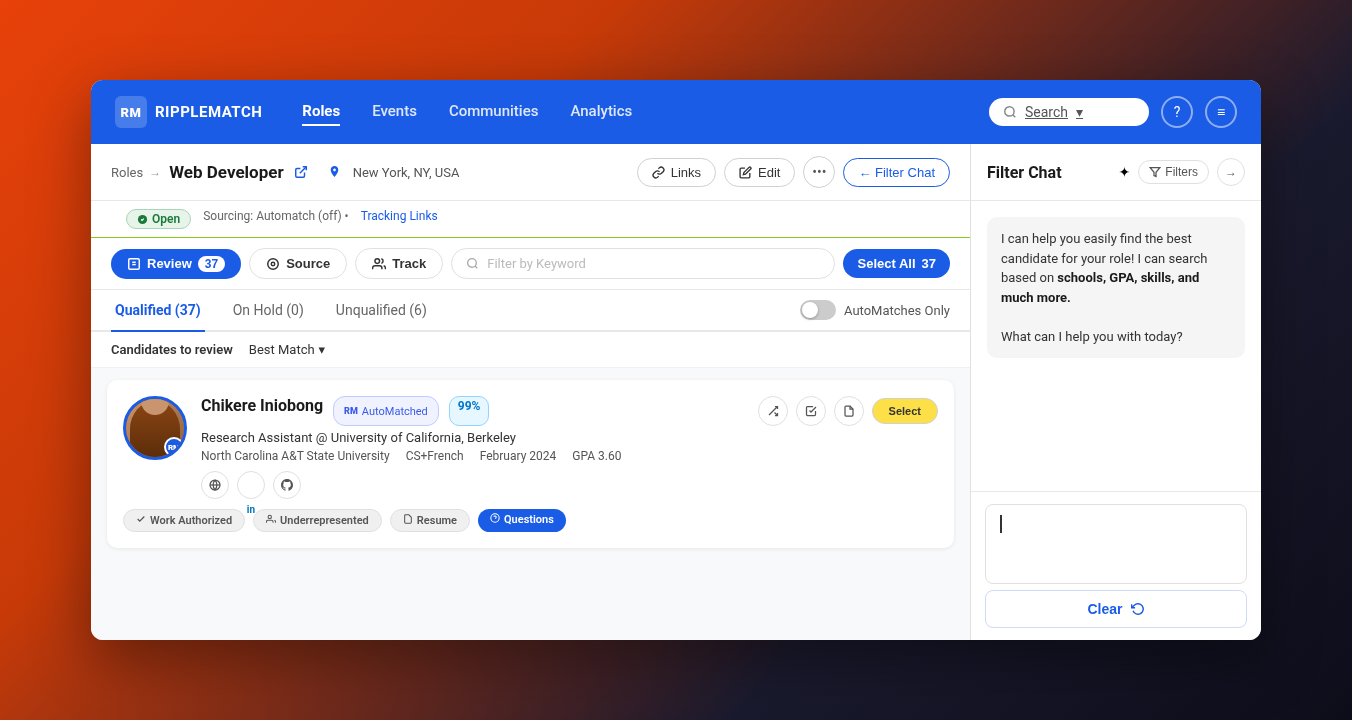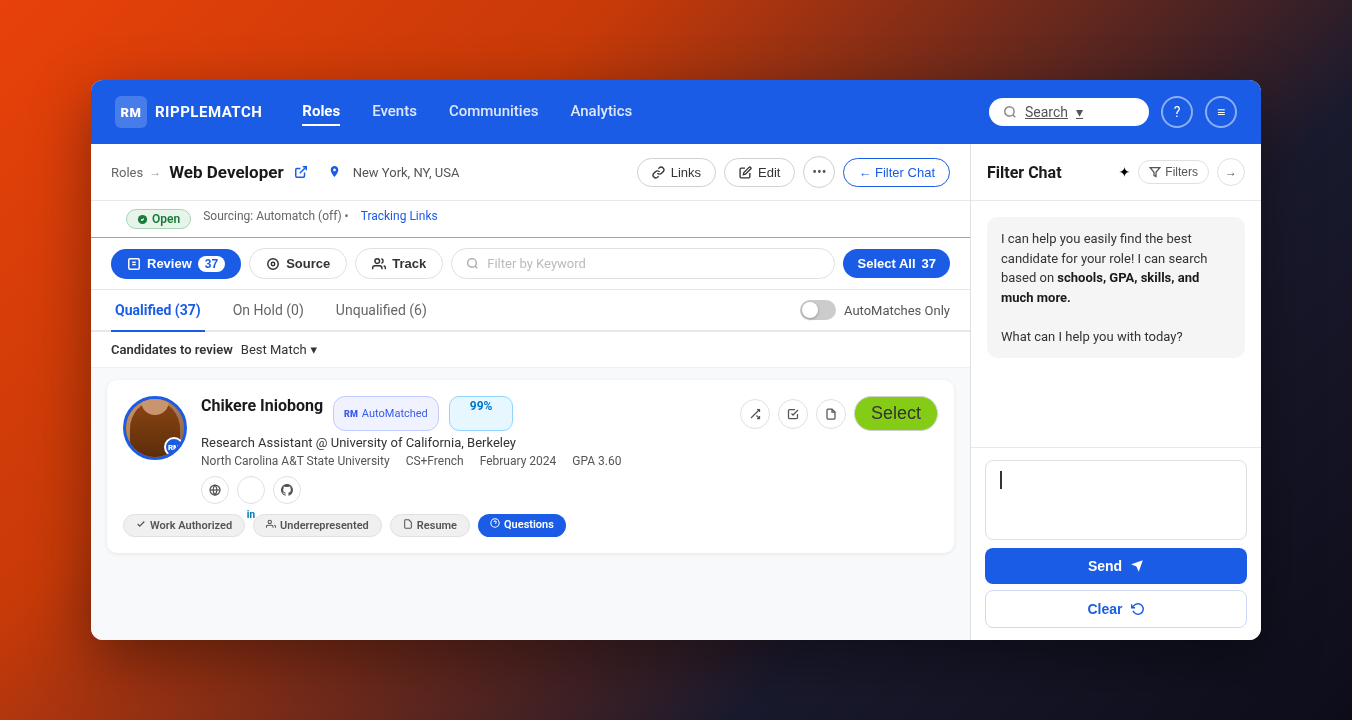--- a/index.html
+++ b/index.html
@@ -336,20 +336,21 @@
       top: 2px;
       left: 2px;
       box-shadow: 0 1px 3px rgba(0,0,0,0.3);
     }
     
     .candidates-header {
       background: white;
       padding: 10px 20px;
       display: flex;
       align-items: center;
+      gap: 8px;
       border-bottom: 1px solid #f0f0f0;
     }
     .candidates-label {
       font-size: 13px;
       font-weight: 600;
       color: #333;
     }
     .sort-dropdown {
       display: flex;
       align-items: center;
@@ -445,21 +446,21 @@
       font-size: 11px;
       color: #3a5ce6;
       display: flex;
       align-items: center;
       gap: 4px;
     }
     .percent-badge {
       background: #e6f7ff;
       border: 1px solid #91d5ff;
       border-radius: 10px;
-      padding: 2px 20px;
+      padding: 2px 8px;
       font-size: 12px;
       font-weight: 700;
       color: #0077cc;
     }
     .candidate-actions {
       display: flex;
       align-items: center;
       gap: 8px;
       margin-left: auto;
     }
@@ -471,25 +472,25 @@
       background: white;
       display: flex;
       align-items: center;
       justify-content: center;
       cursor: pointer;
       font-size: 13px;
       color: #555;
     }
     .select-btn {
       border: 1.5px solid #d0d0d0;
-      background: #84cc16;
+      background: #fde047;
       border-radius: 20px;
       padding: 6px 16px;
-      font-size: 18px;
-      font-weight: 400;
+      font-size: 11px;
+      font-weight: 700;
       color: #333;
       cursor: pointer;
     }
     .candidate-role {
       font-size: 13px;
       color: #333;
       margin-top: 4px;
     }
     .candidate-details {
       font-size: 12px;
@@ -952,26 +953,20 @@
           <span>What can I help you with today?</span>
         </div>
       </div>
 
       <div class="chat-input-area">
         <div class="chat-input-box">
           <span style="display:flex;align-items:center;">
             <span class="cursor-blink"></span>
           </span>
         </div>
-        <button class="send-btn">
-          <span>Send</span>
-          <svg width="14" height="14" viewBox="0 0 24 24" fill="white" stroke="none">
-            <path d="M22 2L11 13M22 2l-7 20-4-9-9-4 20-7z"></path>
-          </svg>
-        </button>
         <button class="clear-btn">
           <span>Clear</span>
           <svg width="14" height="14" viewBox="0 0 24 24" fill="none" stroke="#1a5ce6" stroke-width="2.5">
             <polyline points="1 4 1 10 7 10"></polyline>
               <path d="M3.51 15a9 9 0 102.13-9.36L1 10"></path>
           </svg>
         </button>
       </div>
     </div>
   </div>

